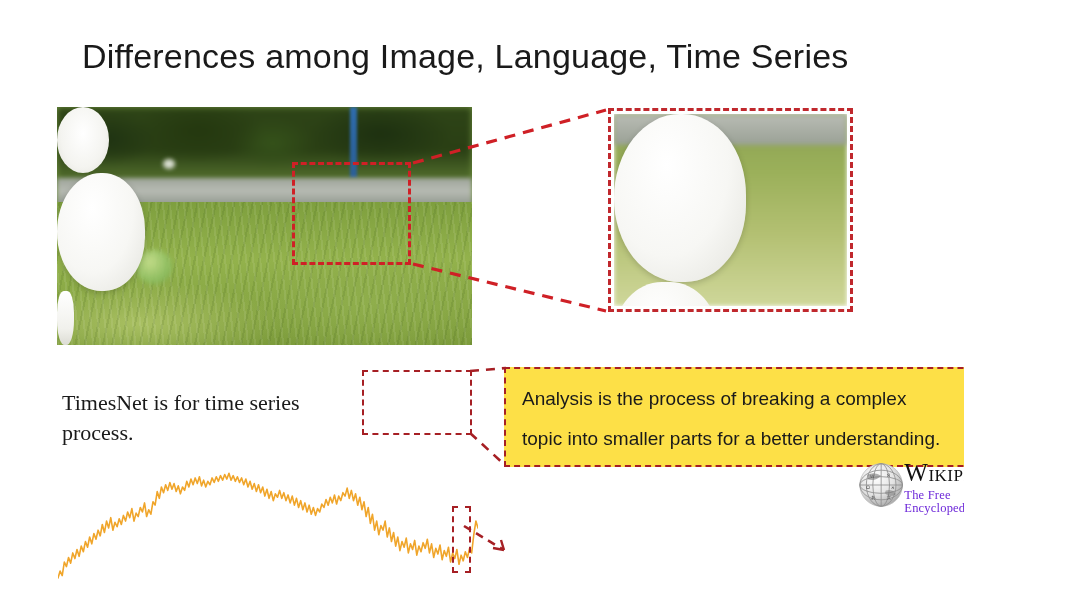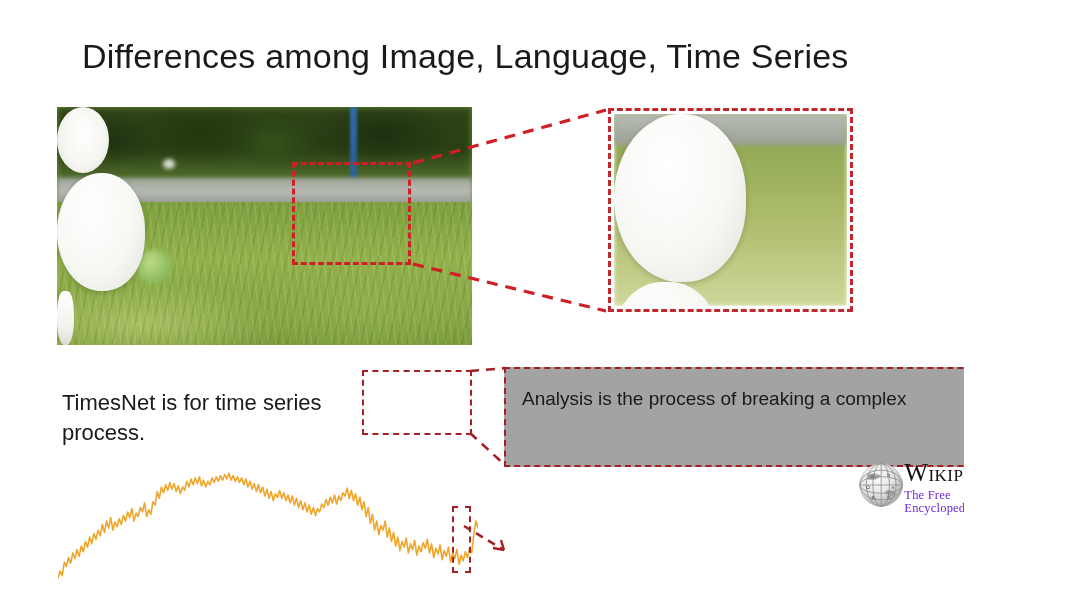--- a/index.html
+++ b/index.html
@@ -158,39 +158,40 @@
 
   
   #timesnet-text {
     position: absolute;
     left: 62px;
     top: 388px;
     width: 330px;
     font-size: 22px;
     line-height: 30px;
     color: #1a1a1a;
+    font-family: Liberation Serif, serif;
   }
 
   
   #analysis-highlight {
     position: absolute;
     left: 362px; top: 370px;
     width: 110px; height: 65px;
     box-sizing: border-box;
     border: 2.5px dashed #a61f24;
   }
 
   
   #definition-callout {
     position: absolute;
     left: 504px; top: 367px;
     width: 530px; height: 100px;
     box-sizing: border-box;
     border: 2.5px dashed #a61f24;
-    background: #a3a3a3;
+    background: #fde047;
     padding: 10px 16px 0 16px;
   }
   #definition-callout .line {
     font-size: 19px;
     line-height: 40px;
     color: #1a1a1a;
     white-space: nowrap;
   }
 
   
@@ -298,20 +299,21 @@
 
   <div id="analysis-highlight"></div>
 
   <svg id="definition-connectors" style="position:absolute; left:0; top:0; width:1080px; height:608px; pointer-events:none;">
     <line x1="470" y1="371" x2="506" y2="368" stroke="#a61f24" stroke-width="2.6" stroke-dasharray="9,7"></line>
     <line x1="470" y1="433" x2="506" y2="466" stroke="#a61f24" stroke-width="2.6" stroke-dasharray="9,7"></line>
   </svg>
 
   <div id="definition-callout">
     <div class="line">Analysis is the process of breaking a complex</div>
+    <div class="line">topic into smaller parts for a better understanding.</div>
   </div>
 
   <div id="wikipedia-logo">
     <svg width="50" height="50" viewBox="0 0 50 50">
       <defs>
         <radialGradient id="globeGrad" cx="38%" cy="32%" r="72%">
           <stop offset="0%" stop-color="#ffffff"></stop>
           <stop offset="58%" stop-color="#e3e3e3"></stop>
           <stop offset="100%" stop-color="#a8a8a8"></stop>
         </radialGradient>

